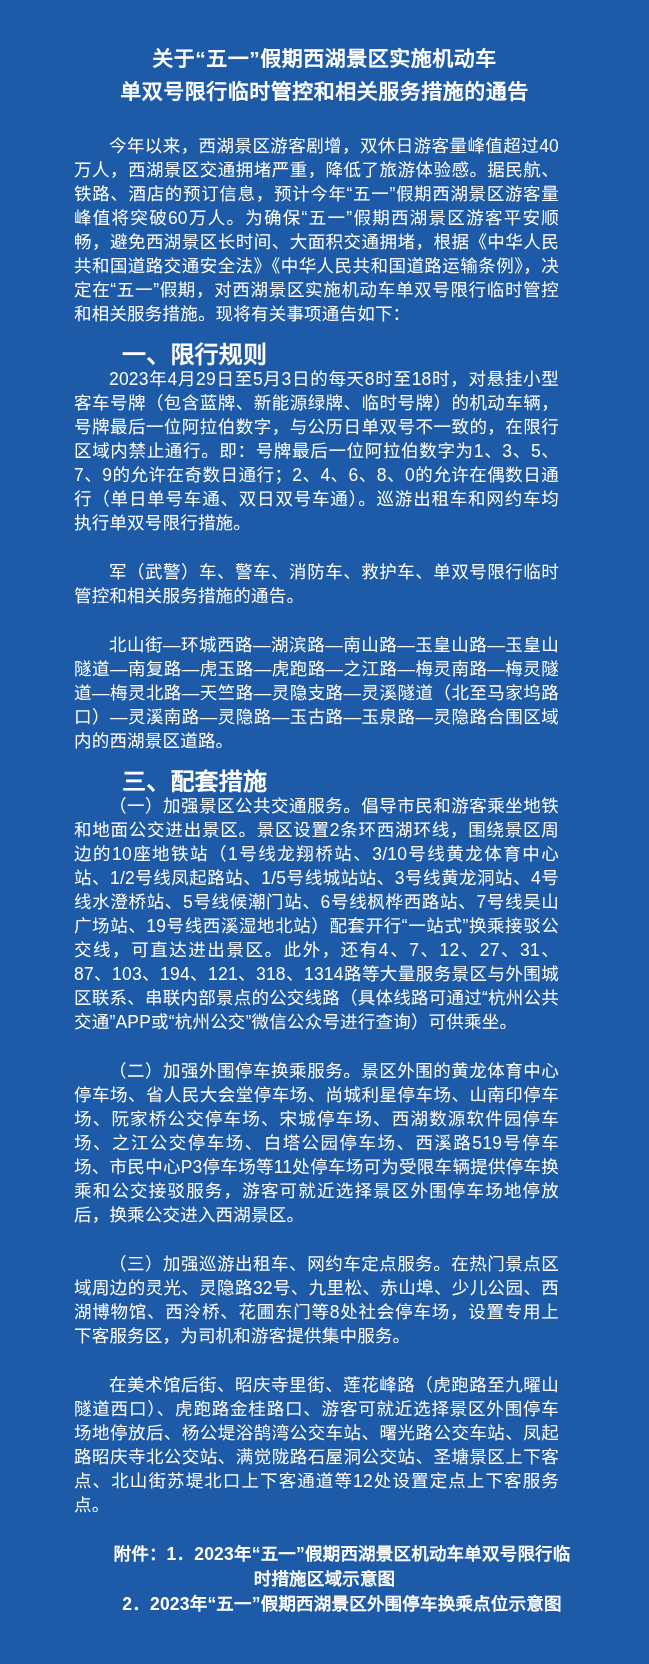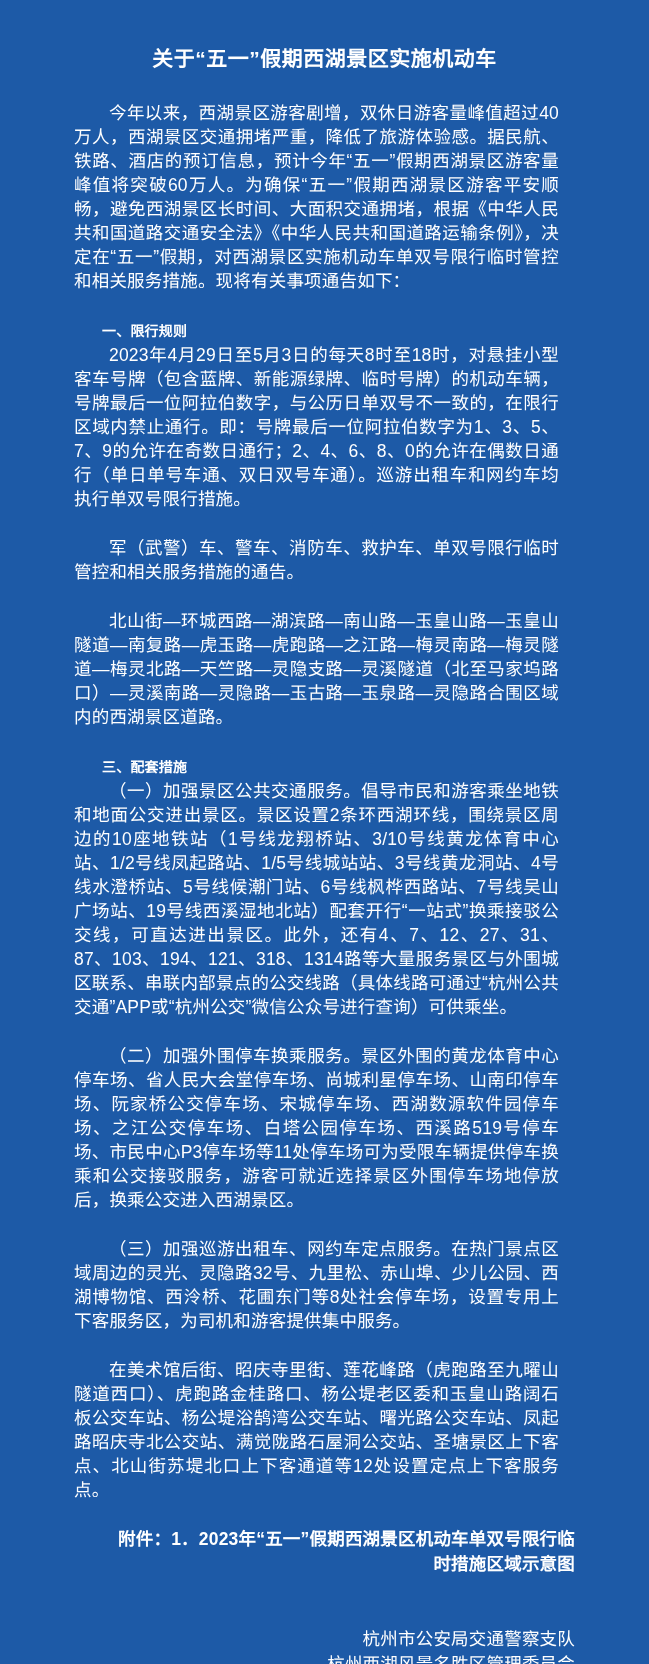--- a/index.html
+++ b/index.html
@@ -31,82 +31,84 @@
   .title-line { display: block; }
   .para {
     margin: 25px 16px 0 0;
     font-size: 17.5px;
     line-height: 24px;
     text-align: justify;
     text-indent: 2em;
     letter-spacing: 0.2px;
   }
   .sec-heading {
-    margin: 26px 0 0 0;
-    font-size: 14px;
+    margin: 17px 0 0 0;
+    font-size: 24px;
     font-weight: 700;
     line-height: 24px;
     text-indent: 2em;
     letter-spacing: 0.2px;
   }
   .sec-heading + .para { margin-top: 0; }
   .attachments {
     margin-top: 25px;
     font-weight: 700;
   }
   .attach-line {
     margin: 0;
     font-size: 17.5px;
     line-height: 25px;
     text-indent: 2em;
-    text-align: right;
+    text-align: center;
     letter-spacing: 0.2px;
   }
   .signature {
     margin-top: 50px;
     text-align: right;
   }
   .sig-line {
     margin: 0;
     font-size: 17.5px;
     line-height: 25px;
     letter-spacing: 0.2px;
   }
 </style>
 </head>
 <body>
 
 <div class="page">
 
   <h1 class="title">
     <span class="title-line">关于“五一”假期西湖景区实施机动车</span>
+    <span class="title-line">单双号限行临时管控和相关服务措施的通告</span>
   </h1>
 
   <p class="para">今年以来，西湖景区游客剧增，双休日游客量峰值超过40万人，西湖景区交通拥堵严重，降低了旅游体验感。据民航、铁路、酒店的预订信息，预计今年“五一”假期西湖景区游客量峰值将突破60万人。为确保“五一”假期西湖景区游客平安顺畅，避免西湖景区长时间、大面积交通拥堵，根据《中华人民共和国道路交通安全法》《中华人民共和国道路运输条例》，决定在“五一”假期，对西湖景区实施机动车单双号限行临时管控和相关服务措施。现将有关事项通告如下：</p>
 
   <section>
     <h2 class="sec-heading">一、限行规则</h2>
     <p class="para">2023年4月29日至5月3日的每天8时至18时，对悬挂小型客车号牌（包含蓝牌、新能源绿牌、临时号牌）的机动车辆，号牌最后一位阿拉伯数字，与公历日单双号不一致的，在限行区域内禁止通行。即：号牌最后一位阿拉伯数字为1、3、5、7、9的允许在奇数日通行；2、4、6、8、0的允许在偶数日通行（单日单号车通、双日双号车通）。巡游出租车和网约车均执行单双号限行措施。</p>
     <p class="para">军（武警）车、警车、消防车、救护车、单双号限行临时管控和相关服务措施的通告。</p>
   </section>
 
   <section>
     <p class="para">北山街—环城西路—湖滨路—南山路—玉皇山路—玉皇山隧道—南复路—虎玉路—虎跑路—之江路—梅灵南路—梅灵隧道—梅灵北路—天竺路—灵隐支路—灵溪隧道（北至马家坞路口）—灵溪南路—灵隐路—玉古路—玉泉路—灵隐路合围区域内的西湖景区道路。</p>
   </section>
 
   <section>
     <h2 class="sec-heading">三、配套措施</h2>
     <p class="para">（一）加强景区公共交通服务。倡导市民和游客乘坐地铁和地面公交进出景区。景区设置2条环西湖环线，围绕景区周边的10座地铁站（1号线龙翔桥站、3/10号线黄龙体育中心站、1/2号线凤起路站、1/5号线城站站、3号线黄龙洞站、4号线水澄桥站、5号线候潮门站、6号线枫桦西路站、7号线吴山广场站、19号线西溪湿地北站）配套开行“一站式”换乘接驳公交线，可直达进出景区。此外，还有4、7、12、27、31、87、103、194、121、318、1314路等大量服务景区与外围城区联系、串联内部景点的公交线路（具体线路可通过“杭州公共交通”APP或“杭州公交”微信公众号进行查询）可供乘坐。</p>
     <p class="para">（二）加强外围停车换乘服务。景区外围的黄龙体育中心停车场、省人民大会堂停车场、尚城利星停车场、山南印停车场、阮家桥公交停车场、宋城停车场、西湖数源软件园停车场、之江公交停车场、白塔公园停车场、西溪路519号停车场、市民中心P3停车场等11处停车场可为受限车辆提供停车换乘和公交接驳服务，游客可就近选择景区外围停车场地停放后，换乘公交进入西湖景区。</p>
     <p class="para">（三）加强巡游出租车、网约车定点服务。在热门景点区域周边的灵光、灵隐路32号、九里松、赤山埠、少儿公园、西湖博物馆、西泠桥、花圃东门等8处社会停车场，设置专用上下客服务区，为司机和游客提供集中服务。</p>
-    <p class="para">在美术馆后街、昭庆寺里街、莲花峰路（虎跑路至九曜山隧道西口）、虎跑路金桂路口、杨公堤老区委和玉皇山路阔石板公交车站、杨公堤浴鹄湾公交车站、曙光路公交车站、凤起路昭庆寺北公交站、满觉陇路石屋洞公交站、圣塘景区上下客点、北山街苏堤北口上下客通道等12处设置定点上下客服务点。</p>
+    <p class="para">在美术馆后街、昭庆寺里街、莲花峰路（虎跑路至九曜山隧道西口）、虎跑路金桂路口、游客可就近选择景区外围停车场地停放后、杨公堤浴鹄湾公交车站、曙光路公交车站、凤起路昭庆寺北公交站、满觉陇路石屋洞公交站、圣塘景区上下客点、北山街苏堤北口上下客通道等12处设置定点上下客服务点。</p>
   </section>
 
   <div class="attachments">
     <p class="attach-line">附件：1．2023年“五一”假期西湖景区机动车单双号限行临时措施区域示意图</p>
+    <p class="attach-line">2．2023年“五一”假期西湖景区外围停车换乘点位示意图</p>
   </div>
 
   <div class="signature">
     <p class="sig-line">杭州市公安局交通警察支队</p>
     <p class="sig-line">杭州西湖风景名胜区管理委员会</p>
     <p class="sig-line">杭州市交通运输局</p>
     <p class="sig-line">2023年4月24日</p>
   </div>
 
 </div>

